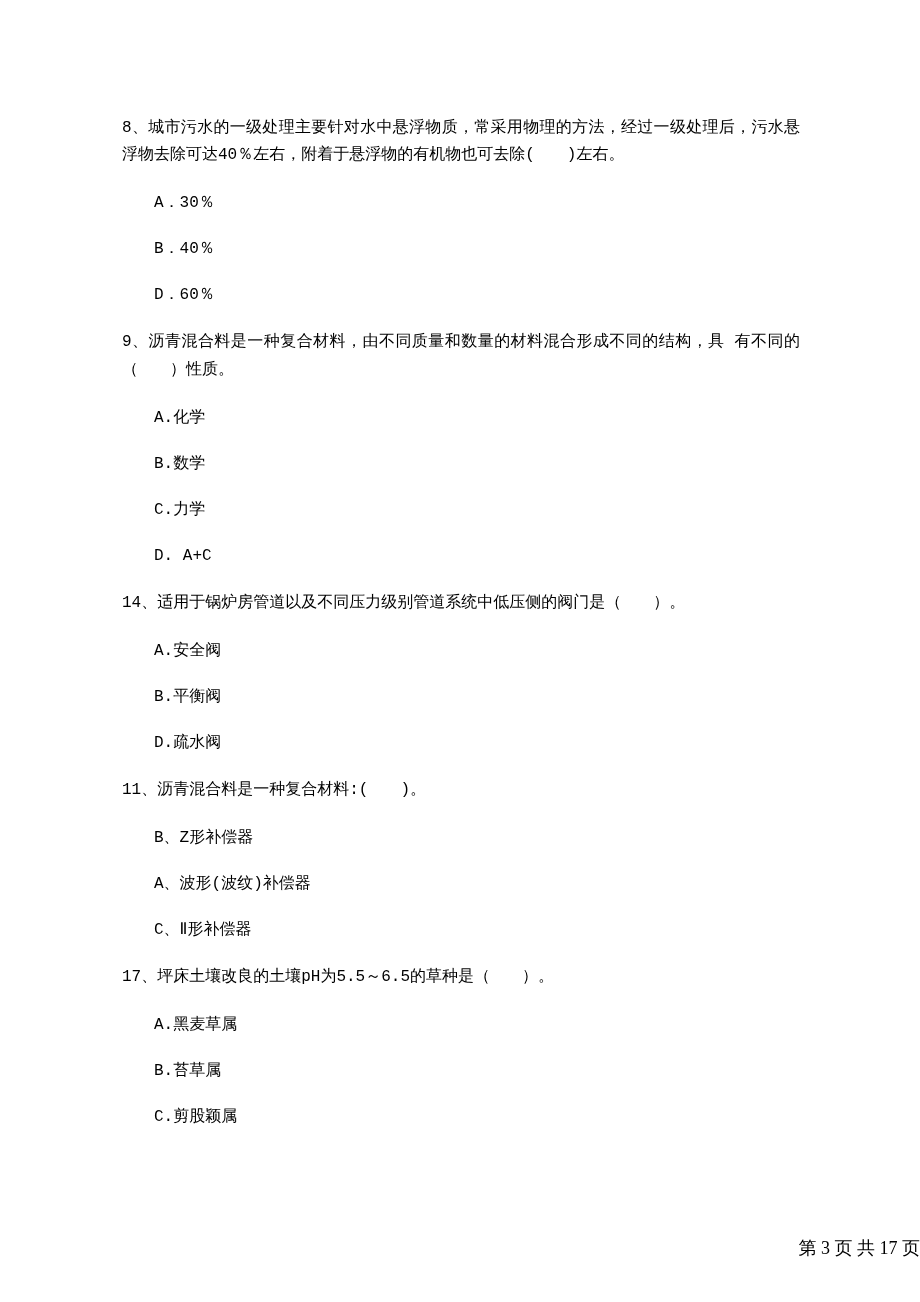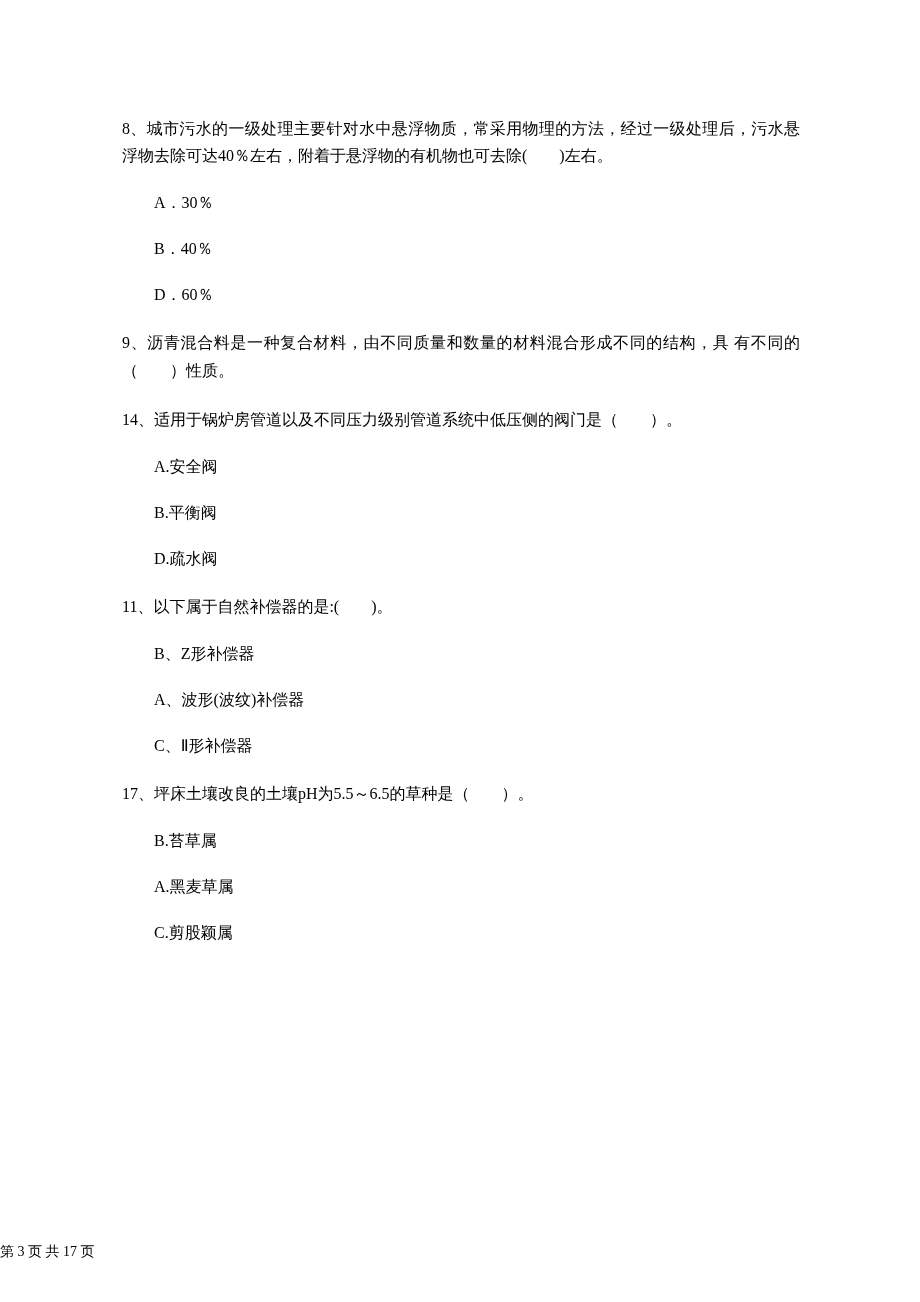--- a/index.html
+++ b/index.html
@@ -12,85 +12,92 @@
       width: 920px;
       height: 1302px;
       font-family: "SimSun", "宋体", serif;
       font-size: 16px;
       color: #000000;
       line-height: 1.5;
       position: relative;
     }
     .content {
       padding: 115px 120px 0 122px;
+      font-family: Liberation Mono, monospace;
     }
     .question {
       margin-bottom: 22px;
     }
     .question-text {
       text-align: justify;
       margin-bottom: 22px;
       line-height: 1.7;
     }
     .options {
       padding-left: 32px;
     }
     .option {
       margin-bottom: 22px;
     }
     .page-footer {
       position: absolute;
       bottom: 40px;
       left: 0;
       right: 0;
-      text-align: left;
-      font-size: 14px;
+      text-align: right;
+      font-size: 18px;
       margin-top: 16px;
     }
   </style>
 </head>
 <body>
 
 <div class="content">
 
   <div class="question">
     <div class="question-text"><span>8、</span><span>城市污水的一级处理主要针对水中悬浮物质，常采用物理的方法，经过一级处理后，污水悬浮物去除可达40％左右，附着于悬浮物的有机物也可去除(　　)左右。</span></div>
     <div class="options">
       <div class="option">A．30％</div>
       <div class="option">B．40％</div>
       <div class="option">D．60％</div>
     </div>
   </div>
 
   <div class="question">
     <div class="question-text"><span>9、</span><span>沥青混合料是一种复合材料，由不同质量和数量的材料混合形成不同的结构，具 有不同的（　　）性质。</span></div>
+    <div class="options">
+      <div class="option">A.化学</div>
+      <div class="option">B.数学</div>
+      <div class="option">C.力学</div>
+      <div class="option">D. A+C</div>
+    </div>
   </div>
 
   <div class="question">
     <div class="question-text"><span>14、</span><span>适用于锅炉房管道以及不同压力级别管道系统中低压侧的阀门是（　　）。</span></div>
     <div class="options">
       <div class="option">A.安全阀</div>
       <div class="option">B.平衡阀</div>
       <div class="option">D.疏水阀</div>
     </div>
   </div>
 
   <div class="question">
-    <div class="question-text"><span>11、</span><span>以下属于自然补偿器的是:(　　)。</span></div>
+    <div class="question-text"><span>11、</span><span>沥青混合料是一种复合材料:(　　)。</span></div>
     <div class="options">
       <div class="option">B、Z形补偿器</div>
       <div class="option">A、波形(波纹)补偿器</div>
       <div class="option">C、Ⅱ形补偿器</div>
     </div>
   </div>
 
   <div class="question">
     <div class="question-text"><span>17、</span><span>坪床土壤改良的土壤pH为5.5～6.5的草种是（　　）。</span></div>
     <div class="options">
+      <div class="option">A.黑麦草属</div>
       <div class="option">B.苔草属</div>
-      <div class="option">A.黑麦草属</div>
       <div class="option">C.剪股颖属</div>
     </div>
   </div>
 
 </div>
 
 <div class="page-footer">第 3 页 共 17 页</div>
 
 </body></html>

